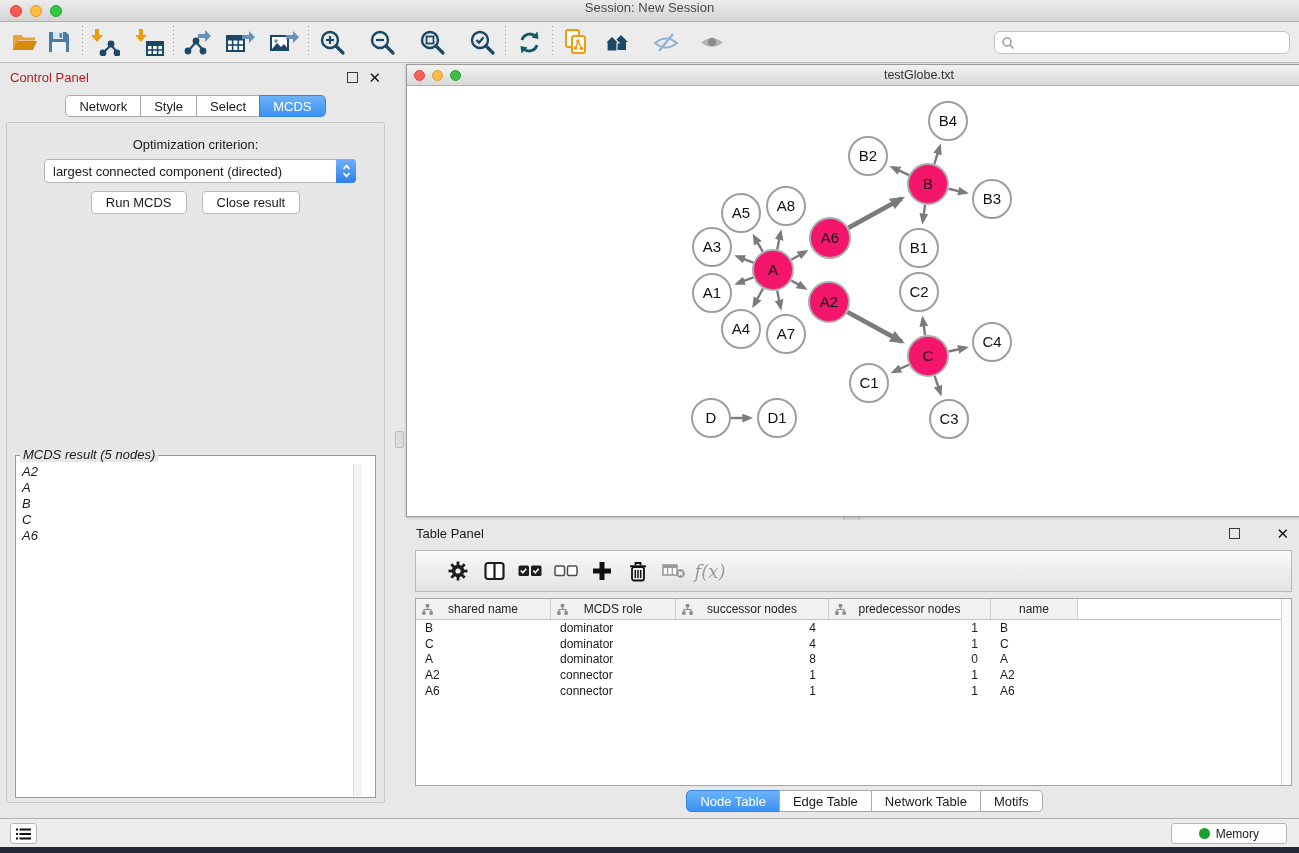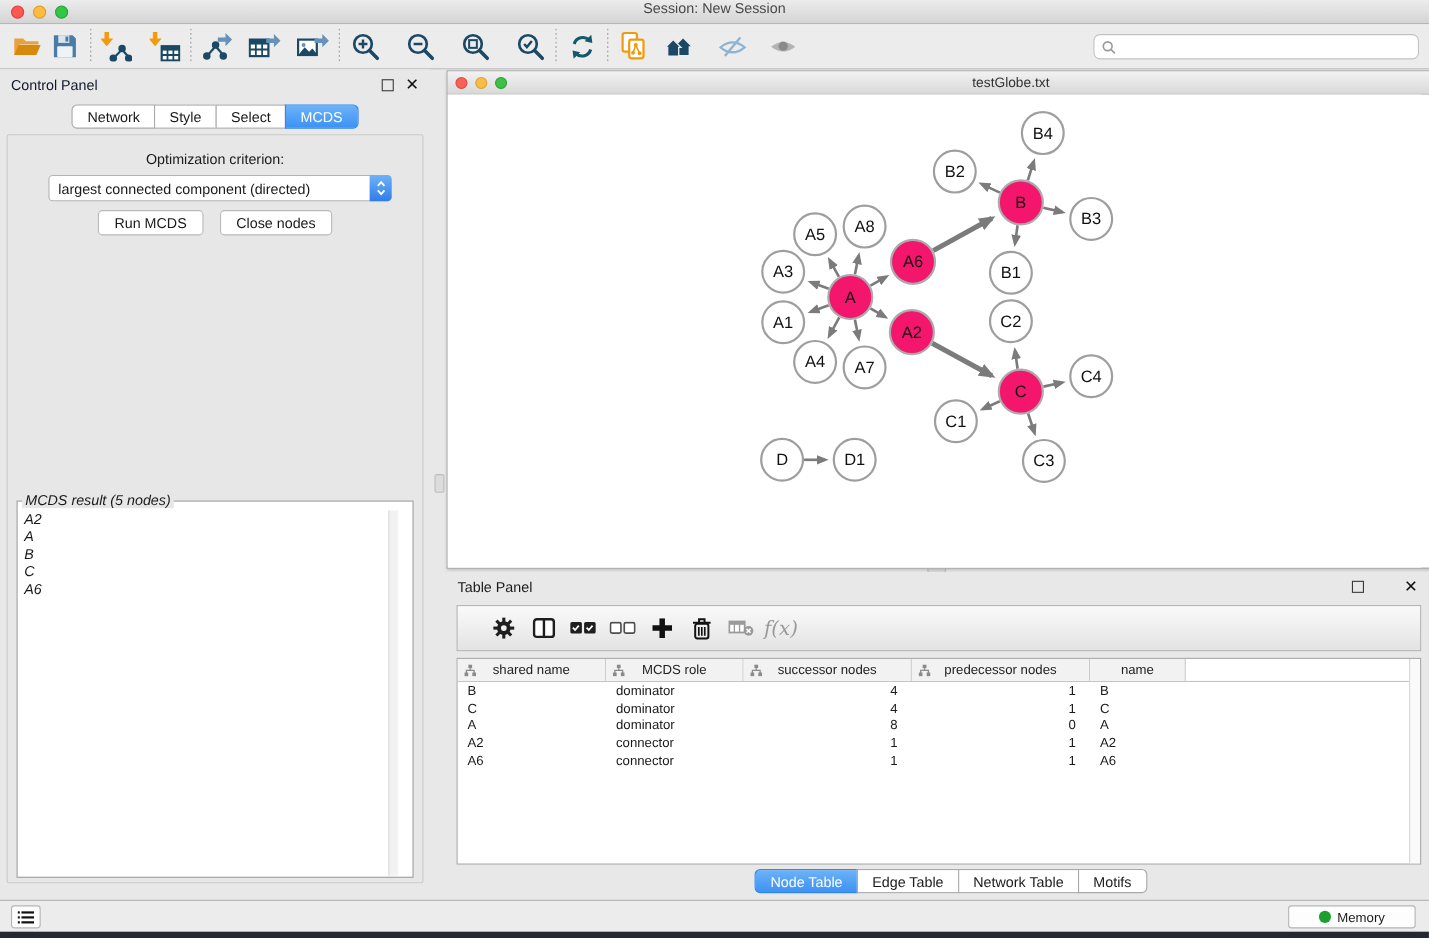--- a/index.html
+++ b/index.html
@@ -27,21 +27,21 @@
     background-size:1px 4px; background-repeat:repeat-y; }
   .searchbox { position:absolute; right:9px; top:9px; width:296px; height:23px;
     background:#fff; border:1px solid #c2c2c2; border-radius:6px;
     display:flex; align-items:center; padding-left:6px; }
   .searchbox input { border:none; outline:none; flex:1; height:19px; font-size:12px;
     font-family:"Liberation Sans",sans-serif; background:transparent; }
 
   
   .control-panel { position:absolute; left:0; top:63px; width:391px; height:755px; background:#e8e8e8; }
   .panel-head { height:28px; display:flex; align-items:center; padding:0 10px; }
-  .panel-head .ph-title { flex:1; font-size:13px; color:#0f172a; }
+  .panel-head .ph-title { flex:1; font-size:13px; color:#b91c1c; }
   .float-box { width:11px; height:11px; border:1.5px solid #3a3a3a; margin-right:10px; }
   .close-x { font-size:15px; font-weight:bold; color:#111; line-height:11px; }
   .seg-row { display:flex; justify-content:center; margin-top:4px; }
   .seg-btn { height:22px; padding:0 13px; background:#fff; border:1px solid #a9a9a9;
     display:flex; align-items:center; justify-content:center; font-size:13px; margin-left:-1px; }
   .seg-btn:first-child { border-radius:5px 0 0 5px; margin-left:0; }
   .seg-btn:last-child { border-radius:0 5px 5px 0; }
   .seg-btn.sel { background:linear-gradient(#6cb2f8,#3c92f4); border-color:#3186e8; color:#fff; }
   .cp-content { position:absolute; left:6px; top:59px; width:379px; height:681px;
     background:#e7e7e7; border:1px solid #c9c9c9; border-radius:2px; }
@@ -303,21 +303,21 @@
         <div class="dd-text">largest connected component (directed)</div>
         <div class="dd-stepper">
           <svg width="9" height="16" viewBox="0 0 9 16">
             <path d="M1.5 6l3-3.4 3 3.4" fill="none" stroke="#fff" stroke-width="1.7"></path>
             <path d="M1.5 10l3 3.4 3-3.4" fill="none" stroke="#fff" stroke-width="1.7"></path>
           </svg>
         </div>
       </div>
       <div class="btn-row">
         <div class="mac-btn">Run MCDS</div>
-        <div class="mac-btn">Close nodes</div>
+        <div class="mac-btn">Close result</div>
       </div>
       <div class="result-fieldset">
         <div class="result-legend">MCDS result (5 nodes)</div>
         <div class="result-list" id="result-list">
             <div class="result-item">A2</div>
             <div class="result-item">A</div>
             <div class="result-item">B</div>
             <div class="result-item">C</div>
             <div class="result-item">A6</div>
           </div>

